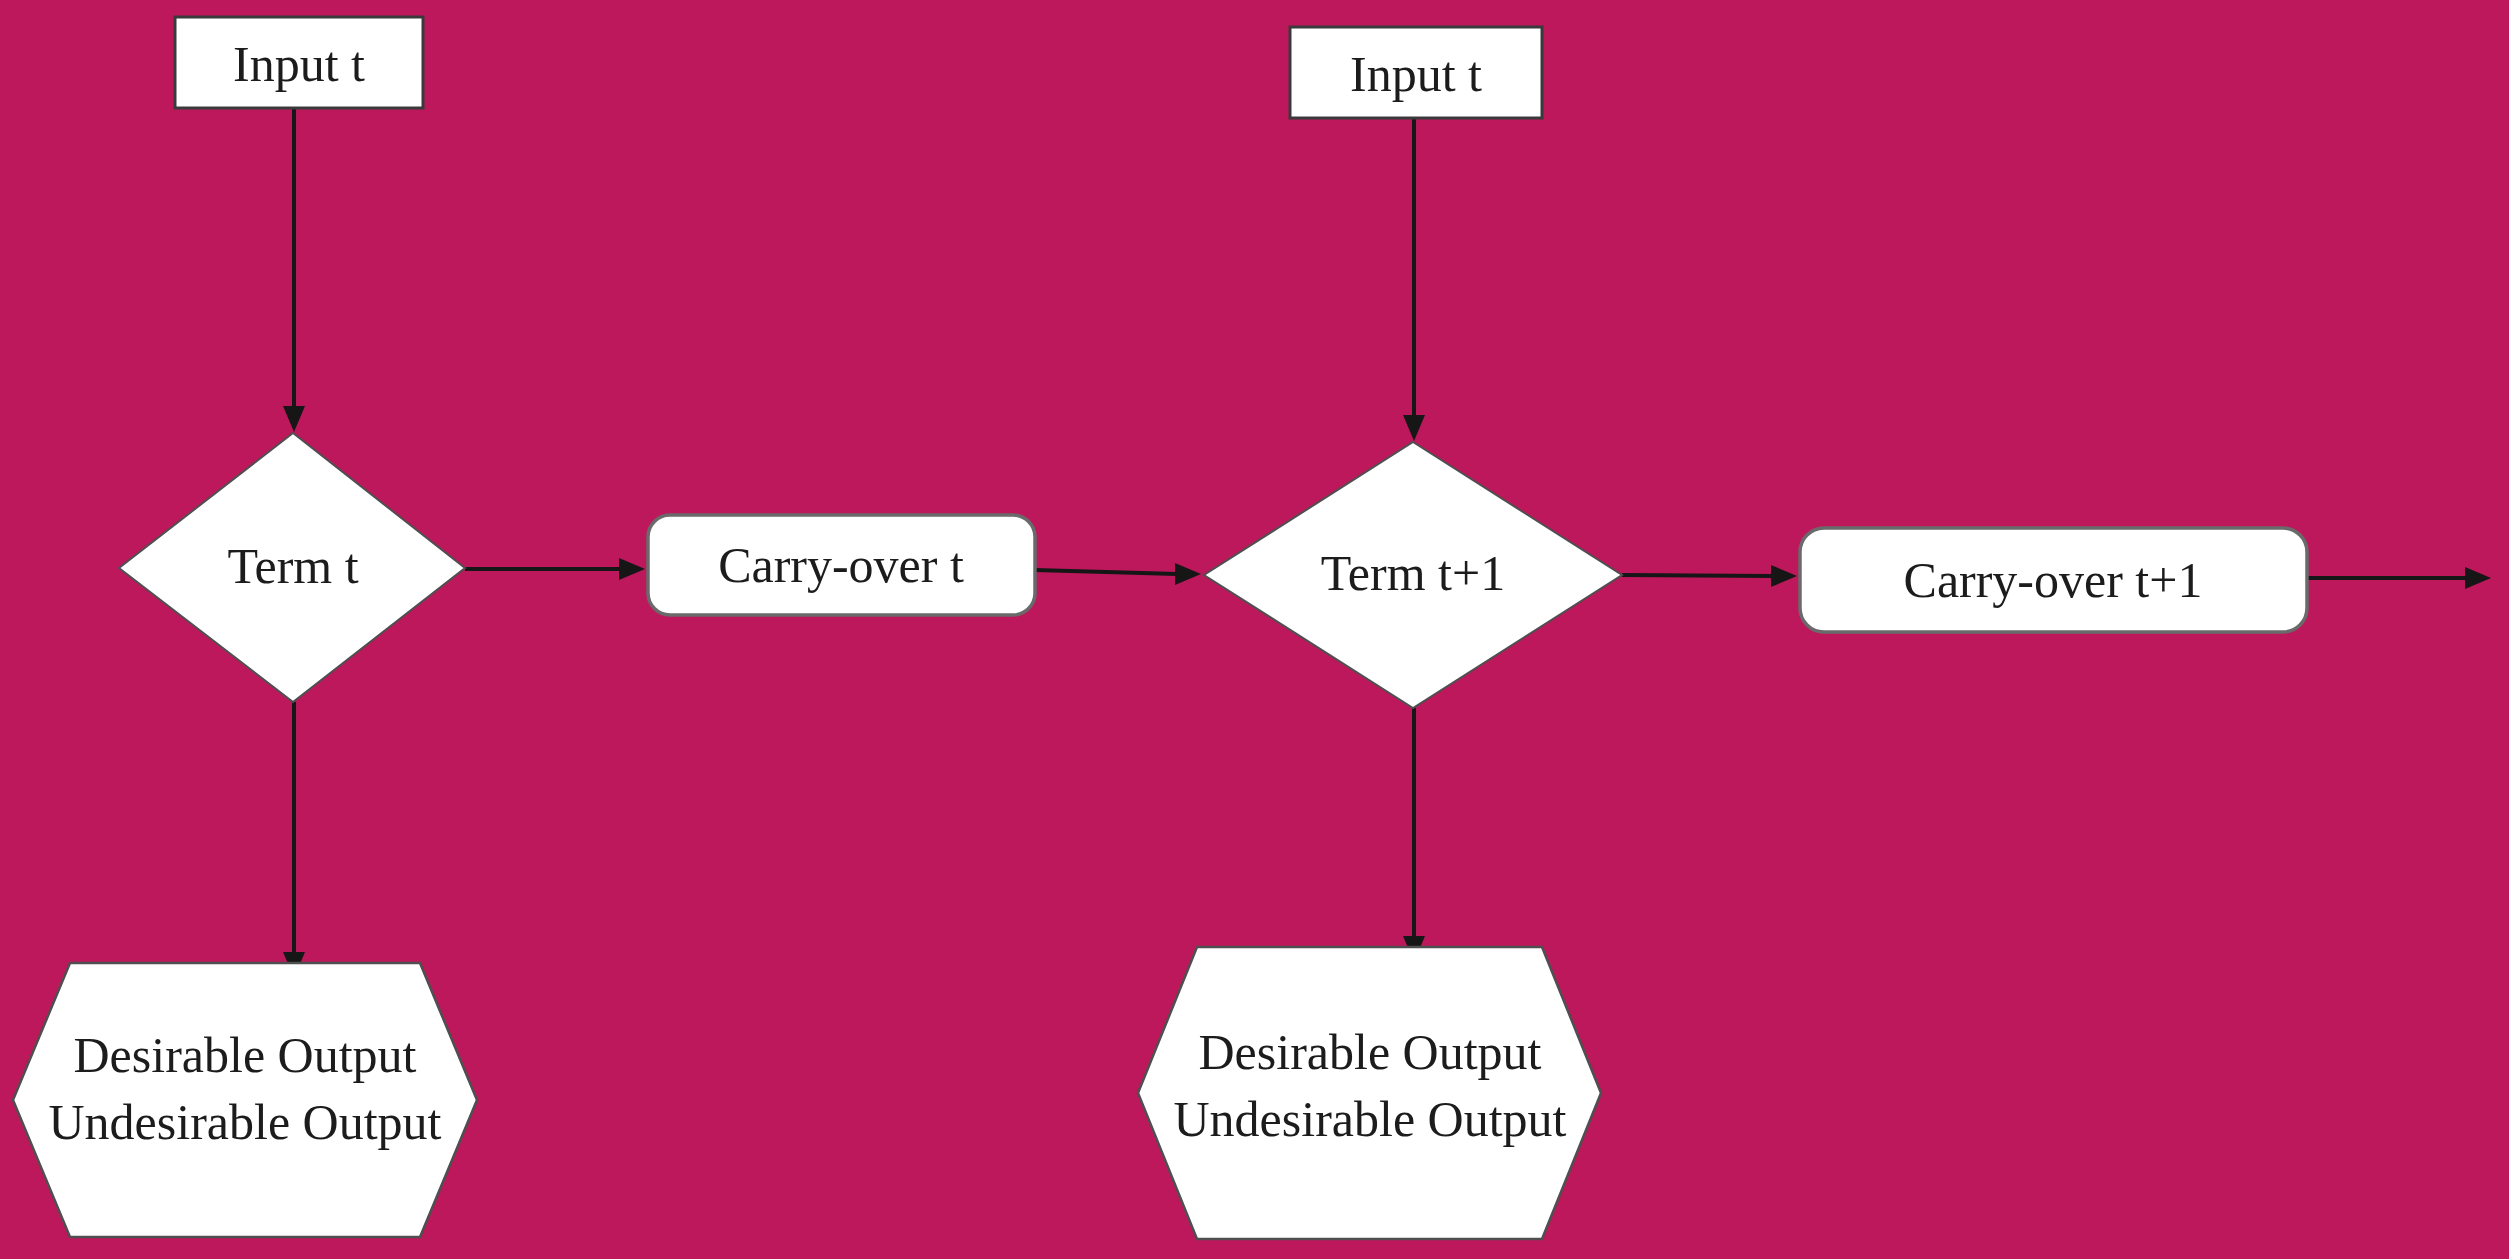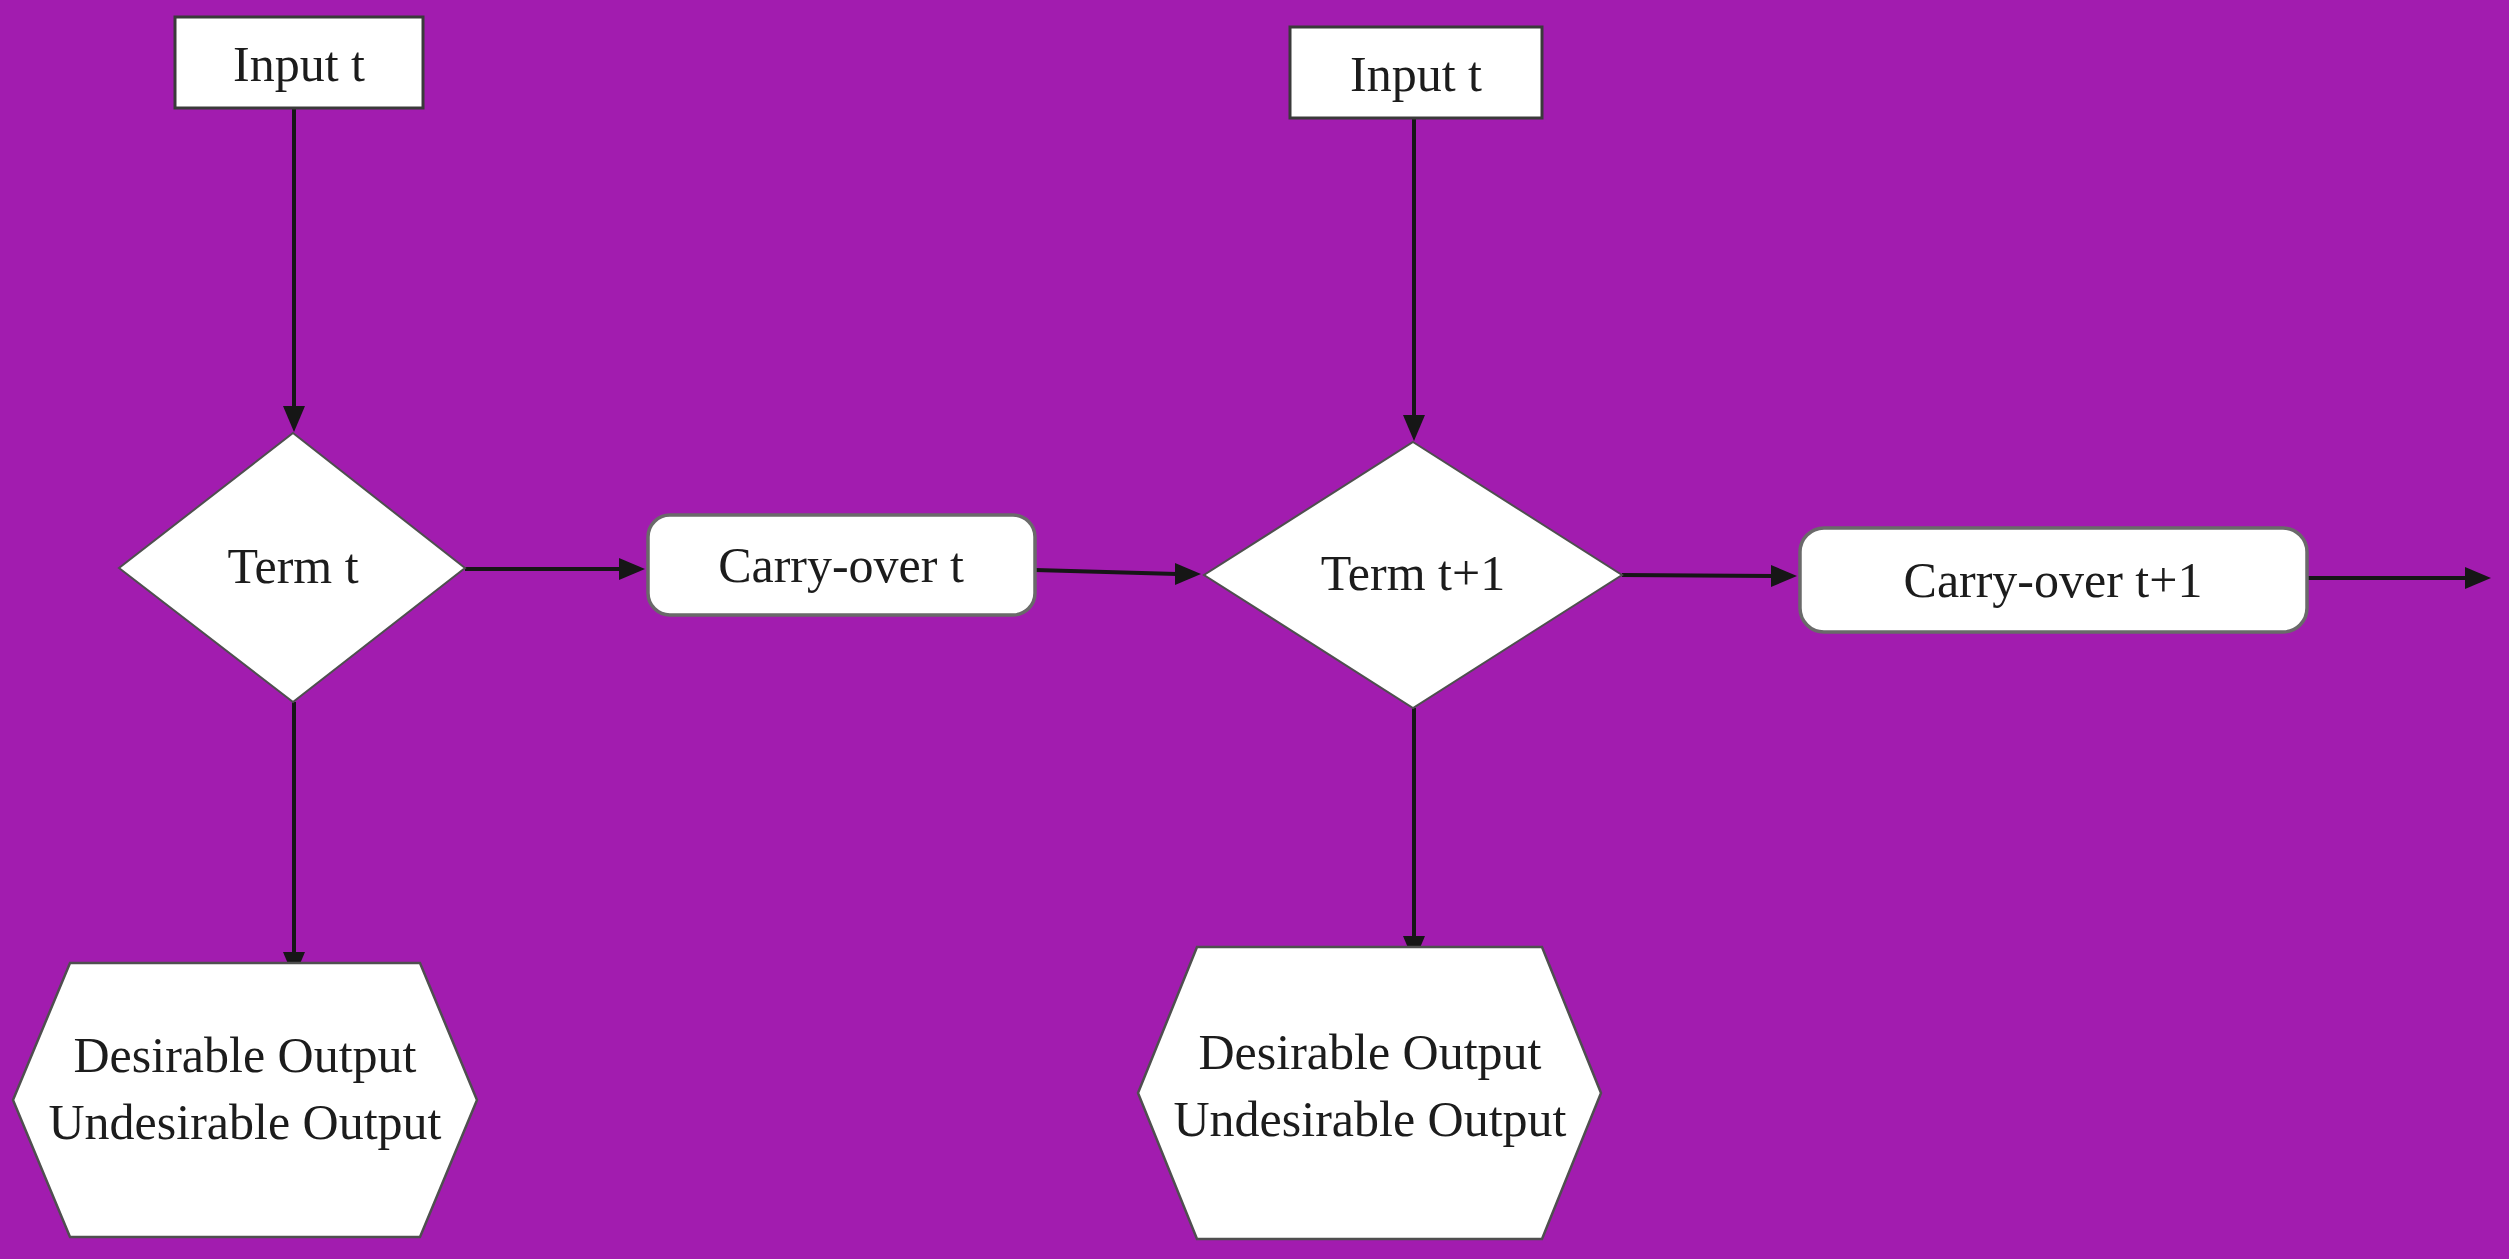--- a/index.html
+++ b/index.html
@@ -7,21 +7,21 @@
     padding: 0;
     background: #ffffff;
     width: 2509px;
     height: 1259px;
     overflow: hidden;
   }
   .canvas {
     position: relative;
     width: 2509px;
     height: 1259px;
-    background: #a21caf;
+    background: #be185d;
   }
   svg text {
     font-family: "Liberation Serif", "DejaVu Serif", serif;
     font-size: 50px;
     fill: #1c1c1c;
     text-anchor: middle;
     dominant-baseline: central;
   }
   .shape      { fill: #ffffff; }
   .rect-node  { stroke-width: 3; }

